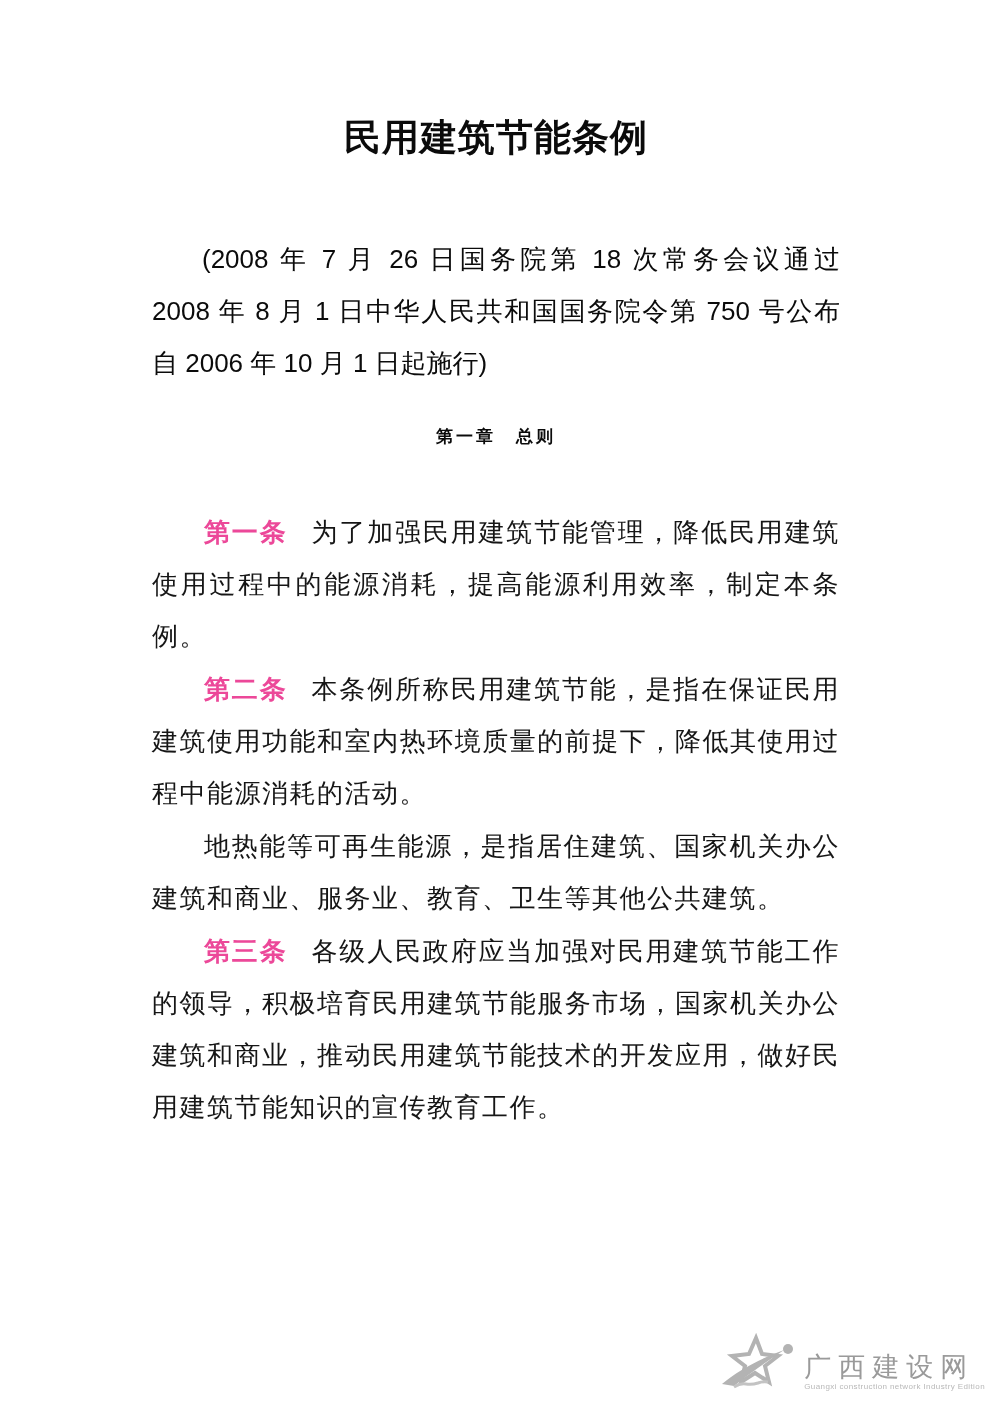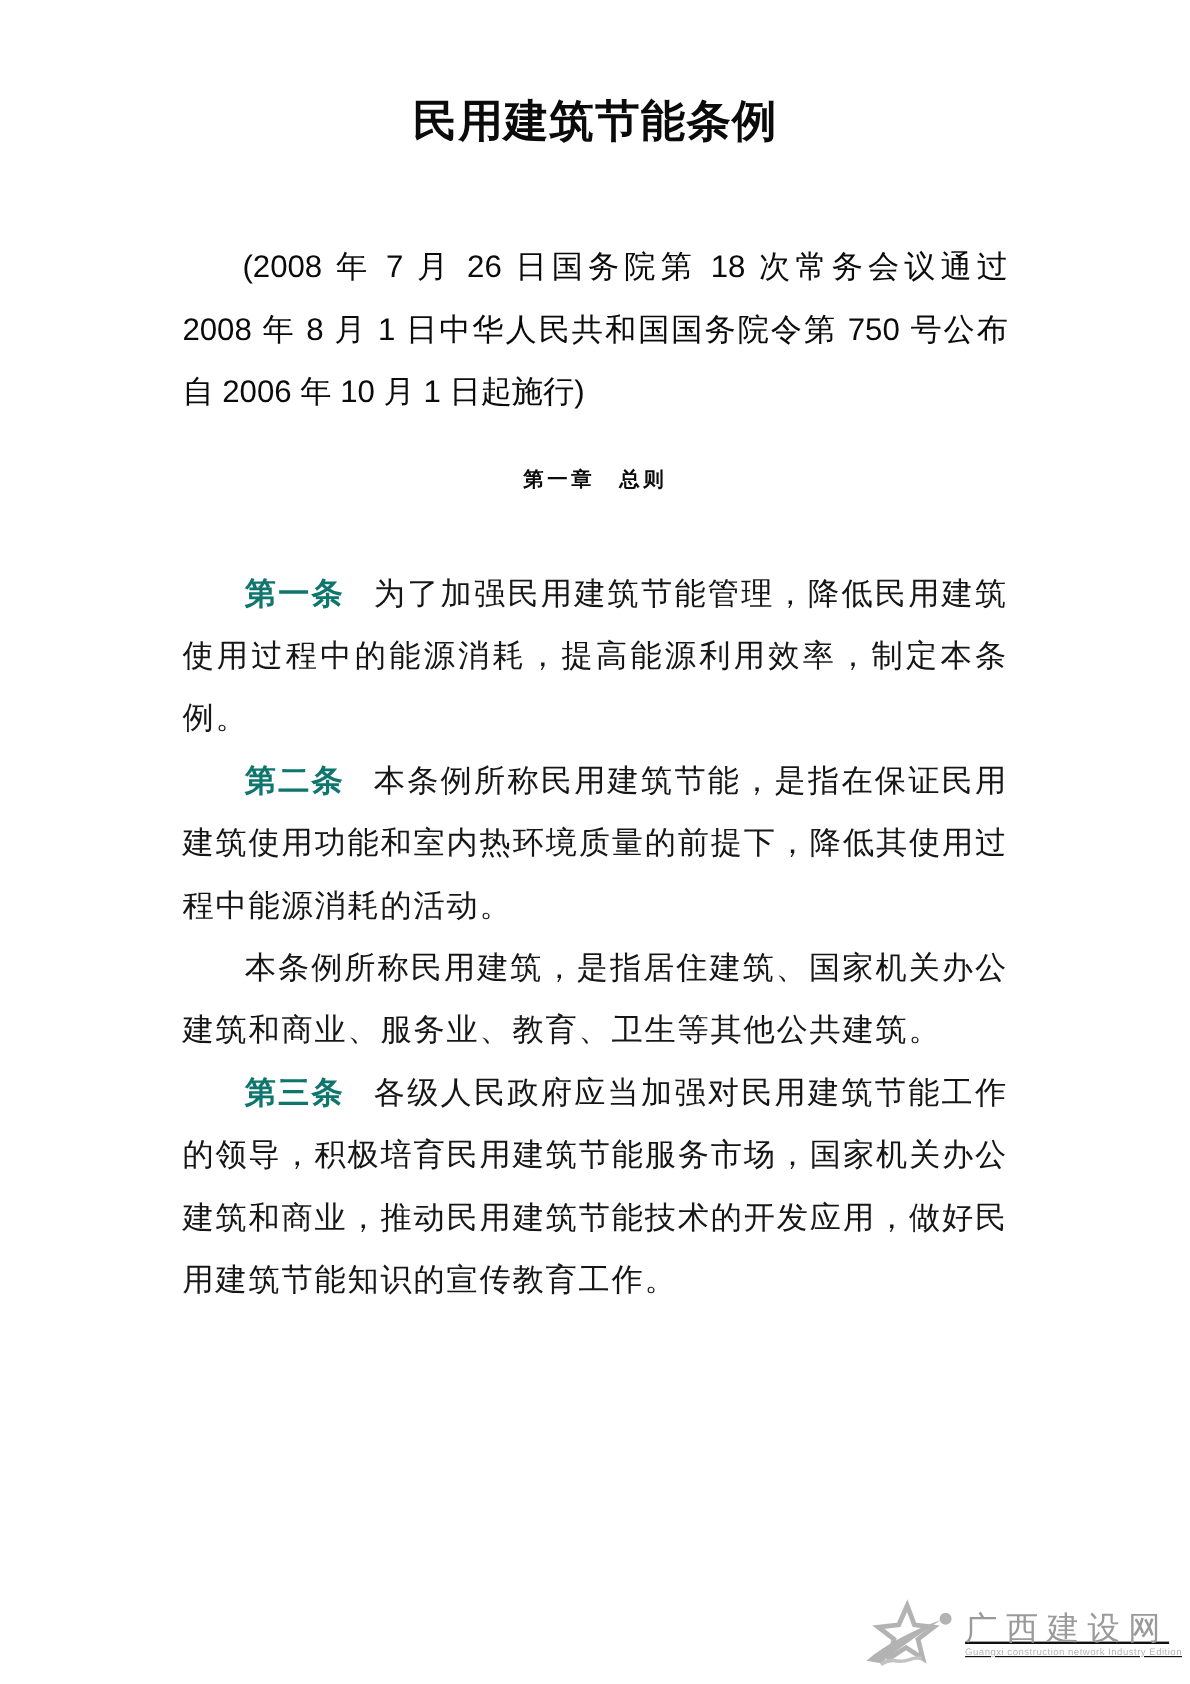--- a/index.html
+++ b/index.html
@@ -13,21 +13,21 @@
     height: 1403px;
     background: #ffffff;
     color: #111111;
     overflow: hidden;
     font-family: "Liberation Sans", "DejaVu Sans", sans-serif;
   }
   .content {
     position: relative;
     margin: 0 auto;
     width: 688px;
-    padding-top: 78px;
+    padding-top: 115px;
   }
   .doc-title {
     font-size: 37px;
     font-weight: 700;
     line-height: 46px;
     text-align: center;
     letter-spacing: 1px;
     color: #0b0b0b;
   }
   .preamble {
@@ -62,40 +62,39 @@
     color: #161616;
   }
   .law-para {
     margin: 0;
     text-indent: 52px;
     text-align: justify;
     text-justify: inter-character;
     letter-spacing: 1.5px;
   }
   .para-label {
-    font-family: Liberation Serif, serif;
+    font-family: Liberation Sans, sans-serif;
     font-weight: 700;
-    color: #0f766e;
+    color: #ec4899;
     margin-right: 24px;
     margin-top: 32px;
   }
   .para-label:empty { margin-right: 0; }
   .sup-marker {
     font-size: 17px;
     line-height: 0;
     vertical-align: 11px;
     letter-spacing: 0;
   }
   .watermark {
     position: absolute;
     right: 7px;
     bottom: 9px;
     display: flex;
-    align-items: center;
-    text-decoration: underline;
+    align-items: flex-end;
   }
   .wm-star { display: block; }
   .wm-text-block {
     display: flex;
     flex-direction: column;
     align-items: flex-start;
     margin-left: 4px;
     padding-bottom: 2px;
   }
   .wm-name {
@@ -128,21 +127,21 @@
       <div class="preamble-line">自 2006 年 10 月 1 日起施行)</div>
     </div>
 
     <div class="chapter-heading">第一章　总则</div>
 
     <div class="body-text">
       <p class="law-para"><span class="para-label">第一条</span><span>为了加强民用建筑节能管理，降低民用建筑使用过程中的能源消耗，提高能源利用效率，制定本条例。</span></p>
 
       <p class="law-para"><span class="para-label">第二条</span><span>本条例所称民用建筑节能，是指在保证民用建筑使用功能和室内热环境质量的前提下，降低其使用过程中能源消耗的活动。</span></p>
 
-      <p class="law-para"><span class="para-label"></span><span>本条例所称民用建筑，是指居住建筑、国家机关办公建筑和商业、服务业、教育、卫生等其他公共建筑。</span></p>
+      <p class="law-para"><span class="para-label"></span><span>地热能等可再生能源，是指居住建筑、国家机关办公建筑和商业、服务业、教育、卫生等其他公共建筑。</span></p>
 
       <p class="law-para"><span class="para-label">第三条</span><span>各级人民政府应当加强对民用建筑节能工作的领导，积极培育民用建筑节能服务市场，国家机关办公建筑和商业，推动民用建筑节能技术的开发应用，做好民用建筑节能知识的宣传教育工作。</span></p>
 
     </div>
 
   </div>
 
   <div class="watermark">
     <svg class="wm-star" width="82" height="62" viewBox="0 0 82 62" xmlns="http://www.w3.org/2000/svg" aria-hidden="true">
       <g fill="none" stroke="#b3b3b3" stroke-width="4">

